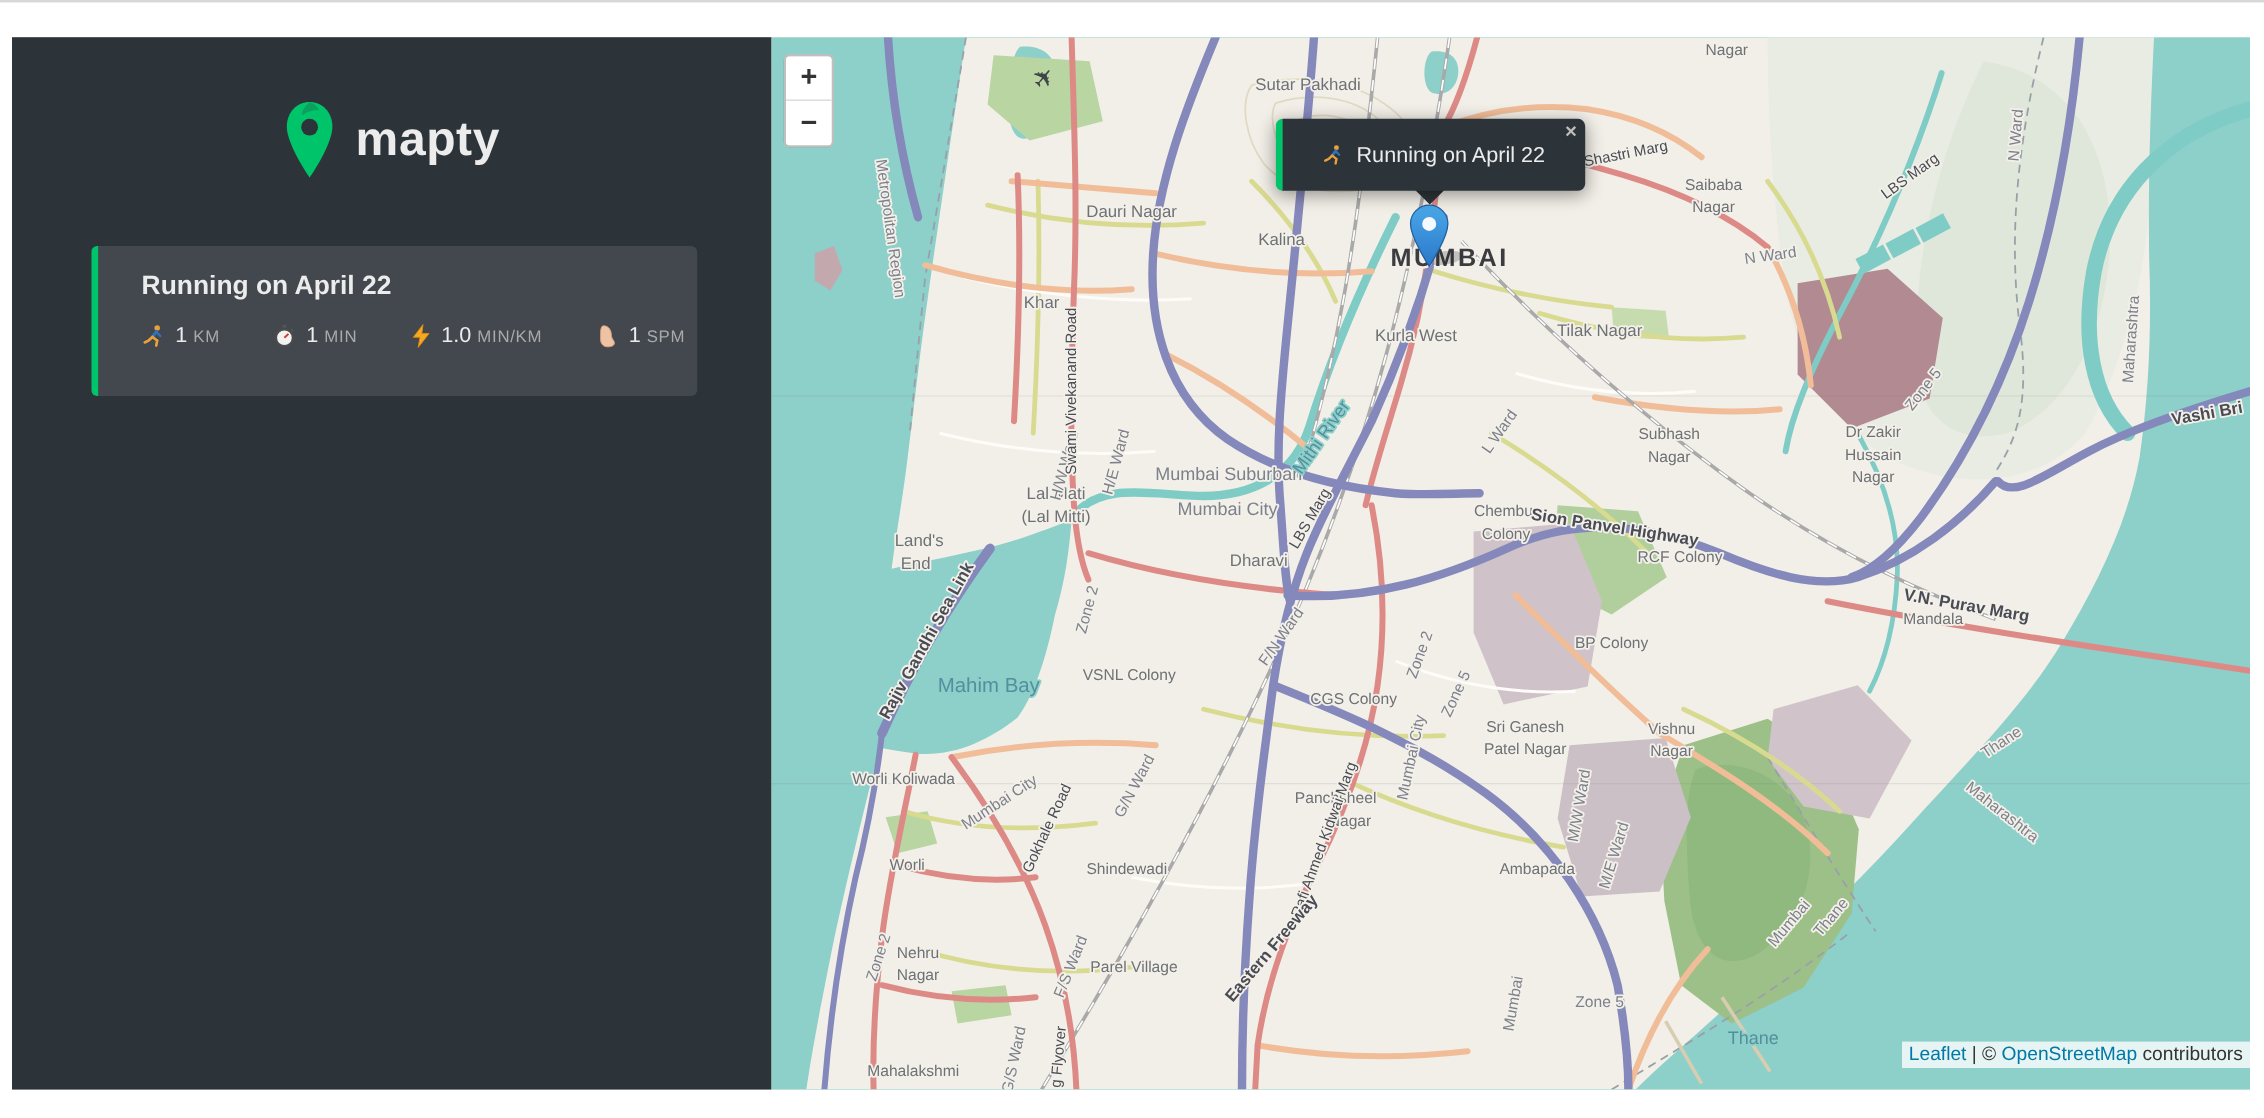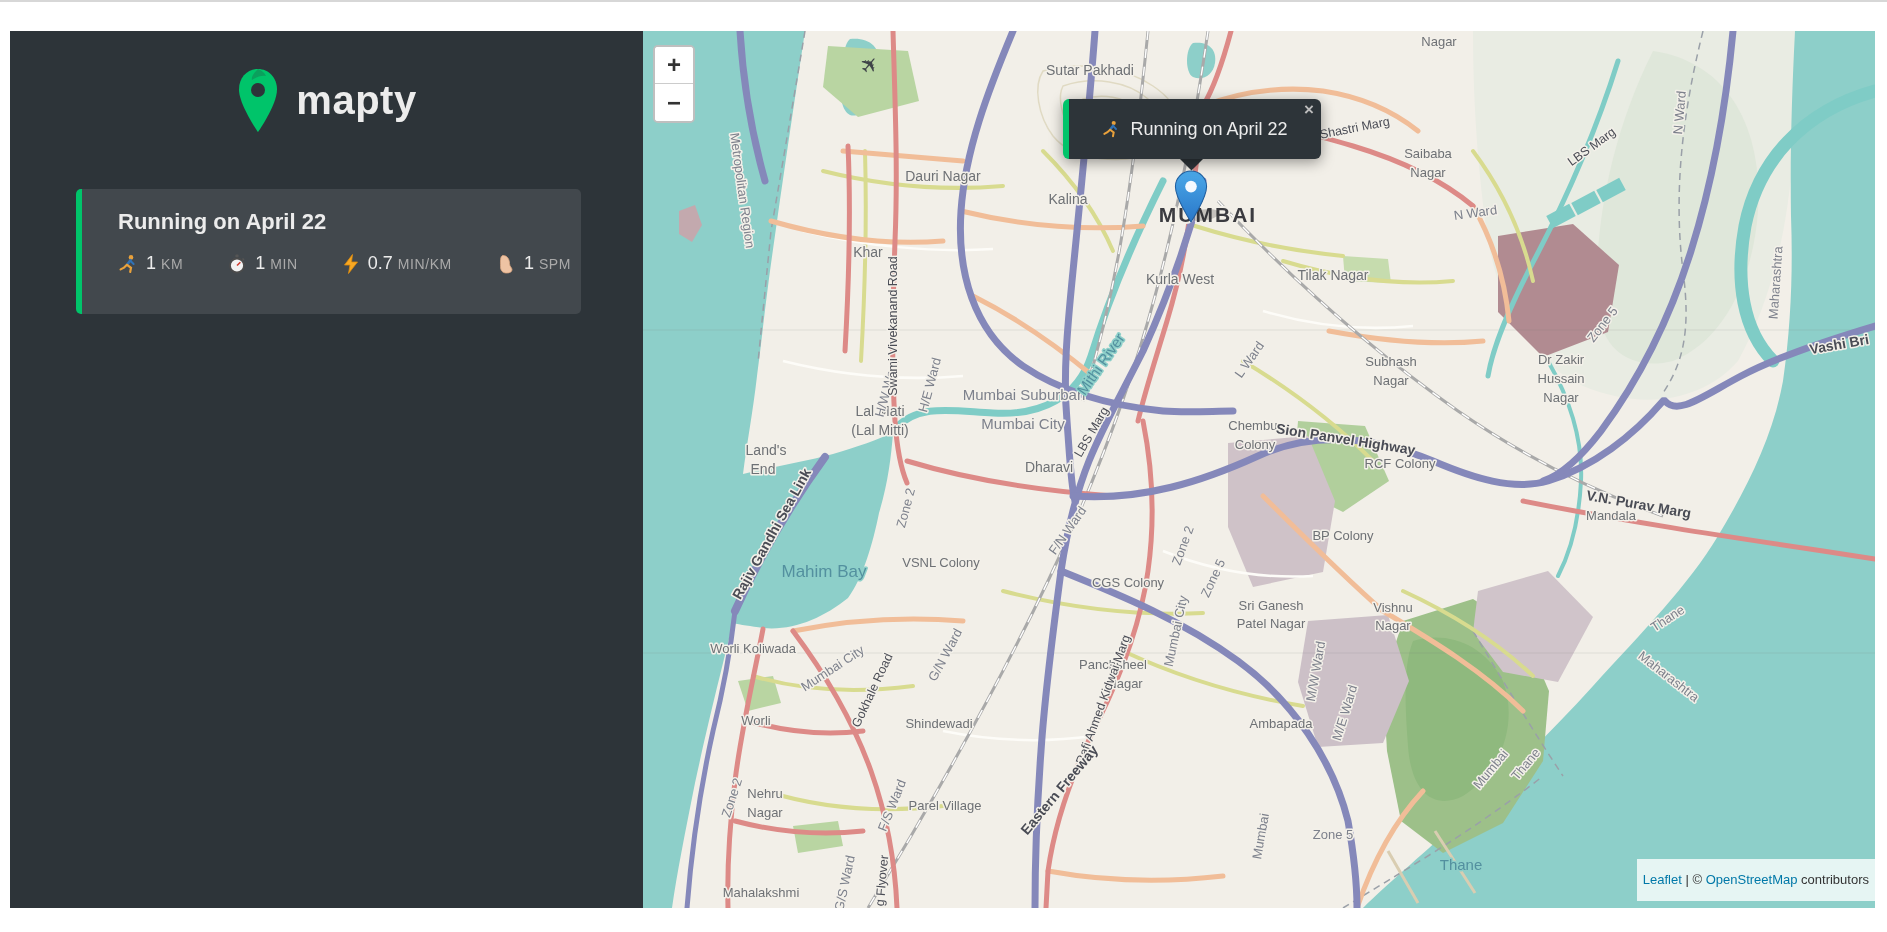--- a/index.html
+++ b/index.html
@@ -1,21 +1,21 @@
 <!DOCTYPE html>
 <html><head>
 <meta charset="utf-8">
 <style>
   html,body{margin:0;padding:0;background:#ffffff;font-family:"Liberation Sans",sans-serif;}
   body{position:relative;width:1887px;height:932px;overflow:hidden;}
   .topline{position:absolute;top:0;left:0;width:100%;height:2px;background:#d7d7d7;}
   .app{position:absolute;left:10px;top:31px;width:1865px;height:877px;display:flex;}
 
   
-  .sidebar{width:633px;flex:0 0 633px;background:#2d3439;padding-top:24px;box-sizing:border-box;}
+  .sidebar{width:633px;flex:0 0 633px;background:#2d3439;padding-top:40px;box-sizing:border-box;}
   .logo{display:flex;align-items:center;justify-content:center;gap:16px;height:90px;}
   .logo-text{font-size:40px;font-weight:600;color:#ececec;letter-spacing:.5px;}
   .workout{margin:44px 0 0 66px;width:505px;height:125px;box-sizing:border-box;background:#42484d;
            border-radius:5px;border-left:6px solid #00c46a;padding:20px 26px 18px 36px;cursor:pointer;}
   .workout-title{font-size:22px;font-weight:600;color:#ececec;}
   .stats{display:flex;margin-top:18px;align-items:baseline;gap:44px;}
   .stat{display:flex;align-items:center;white-space:nowrap;}
   .stat svg{margin-right:8px;}
   .stat-value{font-size:18px;color:#ececec;}
   .stat-unit{font-size:14px;color:#aaaaaa;margin-left:5px;letter-spacing:.6px;}
@@ -34,22 +34,22 @@
          display:flex;align-items:center;justify-content:center;gap:10px;color:#ececec;
          font-size:18px;z-index:40;box-sizing:border-box;}
   .popup-tip{position:absolute;left:540px;top:119px;width:17px;height:17px;background:#2d3439;
              transform:rotate(45deg);z-index:39;}
   .popup-close{position:absolute;top:2px;right:7px;font-size:17px;font-weight:700;color:#bdbdbd;cursor:pointer;line-height:17px;}
 
   .marker{position:absolute;left:531px;top:139px;z-index:35;cursor:pointer;}
   .marker-shadow{position:absolute;left:547px;top:178px;width:28px;height:12px;background:rgba(30,30,30,.22);
                  border-radius:50%;transform:skewX(-38deg);z-index:34;}
 
-  .attribution{position:absolute;right:0;bottom:7px;height:20px;line-height:20px;background:rgba(255,255,255,.78);
-               padding:11px 6px;font-size:13px;color:#333;z-index:30;}
+  .attribution{position:absolute;right:0;bottom:18px;height:20px;line-height:20px;background:rgba(255,255,255,.78);
+               padding:1px 6px;font-size:16px;color:#333;z-index:30;}
   .attribution .lnk{color:#0078a8;text-decoration:none;cursor:pointer;}
 
   
   text{font-family:"Liberation Sans",sans-serif;}
   .lp{font-size:13px;fill:#6e7175;stroke:#f3f0e9;stroke-width:3px;paint-order:stroke;stroke-linejoin:round;}
   .lp2{font-size:14px;}
   .la{font-size:13px;fill:#7d818c;stroke:#f3f0e9;stroke-width:3px;paint-order:stroke;stroke-linejoin:round;}
   .la2{font-size:15px;}
   .lw{font-size:15px;fill:#53909f;stroke:#8dcfc9;stroke-width:3px;paint-order:stroke;stroke-linejoin:round;}
   .lw2{font-size:17px;}
@@ -96,21 +96,21 @@
             <circle cx="10" cy="11.5" r="7" fill="#f2f2f2" stroke="#4b4b4b" stroke-width="1.8"></circle>
             <line x1="10" y1="11.5" x2="13.4" y2="8.2" stroke="#d03a2e" stroke-width="1.6"></line>
           </svg>
           <span class="stat-value">1</span>
           <span class="stat-unit">MIN</span>
         </div>
         <div class="stat">
           <svg width="18" height="20" viewBox="0 0 18 20">
             <polygon points="10.5,0.5 2.5,11 8,11 6.5,19.5 15.5,8 9.5,8" fill="#f7a823" stroke="#e08c0b" stroke-width="0.8"></polygon>
           </svg>
-          <span class="stat-value">0.7</span>
+          <span class="stat-value">1.0</span>
           <span class="stat-unit">MIN/KM</span>
         </div>
         <div class="stat">
           <svg width="20" height="20" viewBox="0 0 20 20">
             <path d="M7 1.5 C11 1.5 13.5 5 13.5 9.5 C13.5 12.5 16 13.5 16 15.8 C16 18 13.5 19 10.5 19 C6.5 19 4.5 16.5 4.5 12.5 C4.5 8 4 1.5 7 1.5 Z" fill="#eec3a3" stroke="#d9a57f" stroke-width="0.8"></path>
           </svg>
           <span class="stat-value">1</span>
           <span class="stat-unit">SPM</span>
         </div>
       </div>

